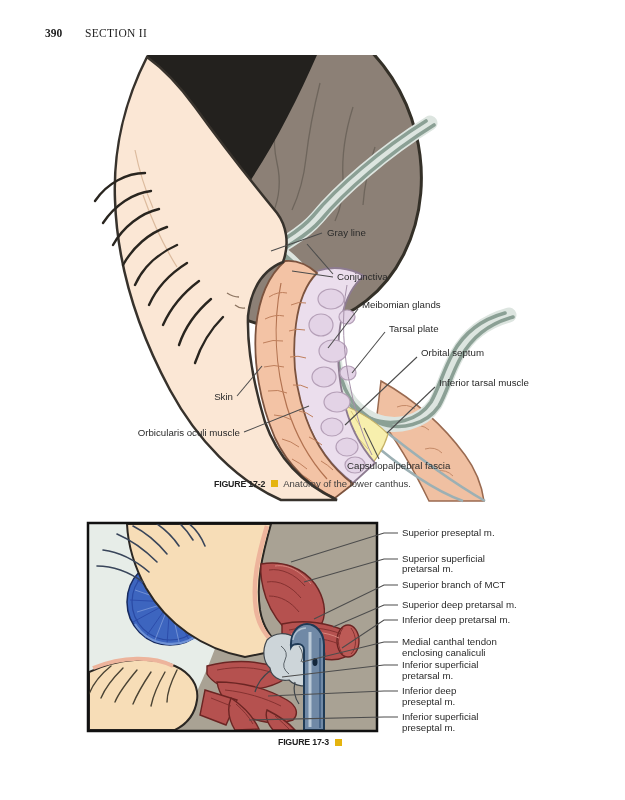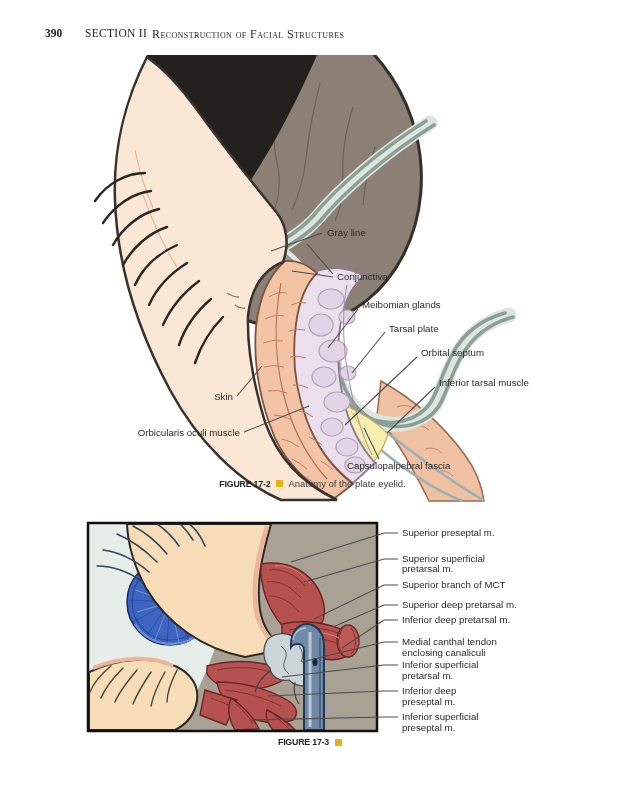--- a/index.html
+++ b/index.html
@@ -21,21 +21,20 @@
   .cap3{top:737px;}
   text{font-family:"Liberation Sans",sans-serif;font-size:9.7px;fill:#2a2a2a;}
   .leader{stroke:#4c4c4c;stroke-width:1.05;fill:none;}
 </style>
 </head>
 <body>
 
 <div class="header">
   <span class="pagenum">390</span>
   <span class="seclabel">SECTION II</span>
-  <span class="sectitle">Reconstruction of Facial Structures</span>
 </div>
 
 <svg class="figsvg" style="left:85px;top:55px;" width="525" height="448" viewBox="0 0 525 448">
 
   <g>
     <ellipse cx="195" cy="112" rx="140" ry="162" transform="rotate(-14 195 112)" fill="#8c8076" stroke="#343028" stroke-width="3"></ellipse>
     <g stroke="#6e655c" stroke-width="1.3" fill="none">
       <path d="M 160,28 q -14,30 -10,62 q 4,28 -6,52"></path>
       <path d="M 200,38 q -16,34 -8,70 q 6,26 -4,50"></path>
       <path d="M 235,28 q -10,40 -14,75 q -3,28 -14,52"></path>
@@ -171,21 +170,21 @@
     <text x="354" y="331">Inferior tarsal muscle</text>
     <text x="148" y="345" text-anchor="end">Skin</text>
     <text x="155" y="381" text-anchor="end">Orbicularis oculi muscle</text>
     <text x="262" y="414">Capsulopalpebral fascia</text>
   </g>
 </svg>
 
 <div class="caption cap2">
   <span class="cap-tag">FIGURE 17-2</span>
   <span class="cap-sq"></span>
-  <span>Anatomy of the plate eyelid.</span>
+  <span>Anatomy of the lower canthus.</span>
 </div>
 
 <svg class="figsvg" style="left:85px;top:520px;" width="520" height="224" viewBox="0 0 520 224">
   <defs>
       <clipPath id="frameclip">
         <rect x="4" y="4" width="287" height="206"></rect>
       </clipPath>
     </defs>
 
   <g clip-path="url(#frameclip)">

